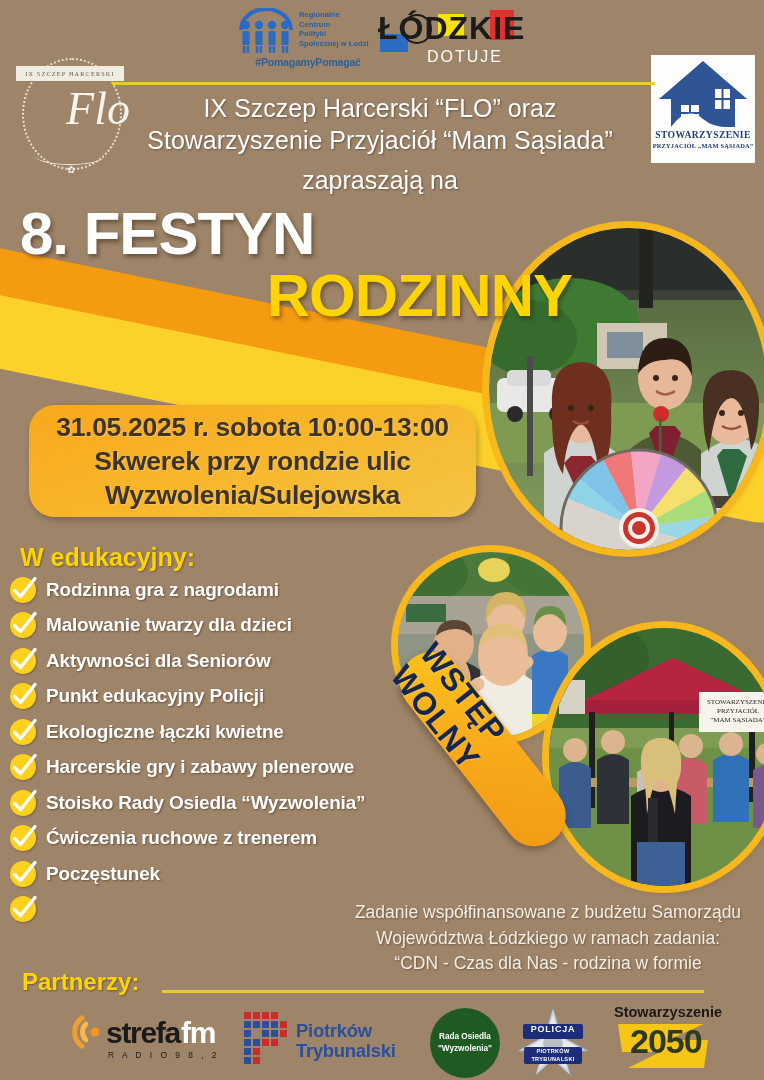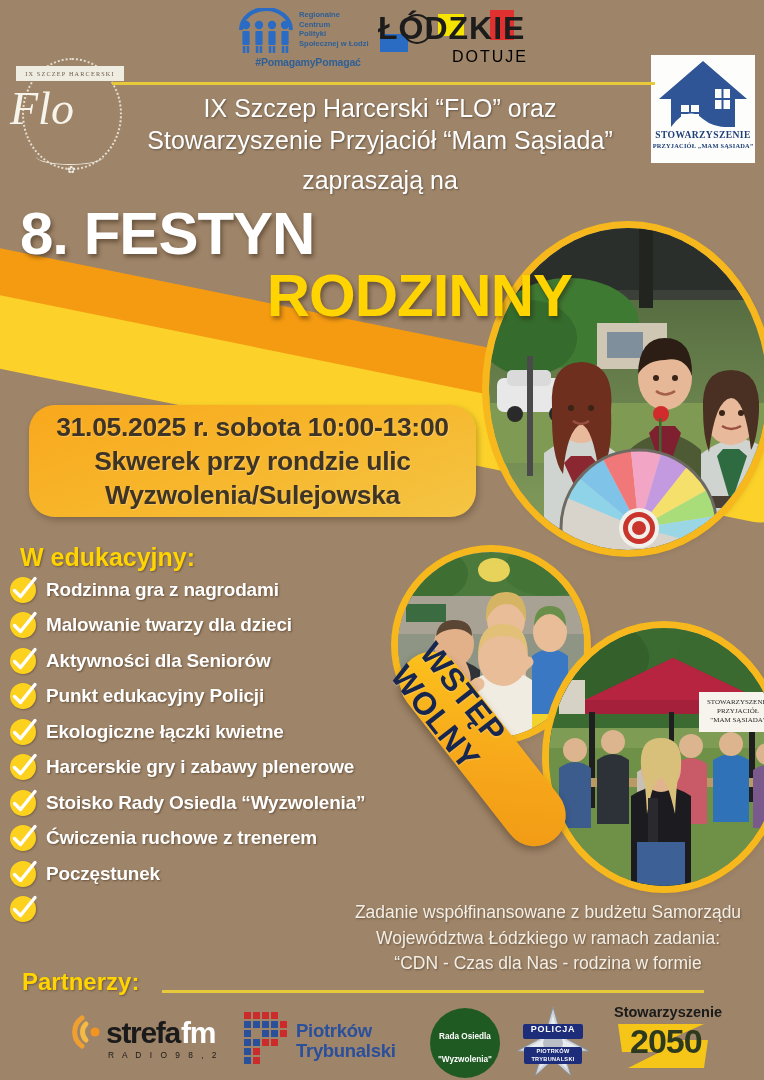--- a/index.html
+++ b/index.html
@@ -23,35 +23,35 @@
     transform:rotate(11.5deg);transform-origin:0 0;border-radius:0 40px 40px 0;
   }
 
   
   .header{position:absolute;top:0;left:0;width:764px;height:200px;}
 
   .flo-logo{position:absolute;left:10px;top:52px;width:120px;height:122px;}
   .flo-ring{position:absolute;left:12px;top:6px;width:96px;height:108px;border:2px dotted #f2efe6;border-radius:50%;opacity:.85;}
   .flo-band{position:absolute;left:6px;top:14px;width:108px;height:15px;background:#efece2;display:flex;align-items:center;justify-content:center;}
   .flo-band span{font-size:6.2px;letter-spacing:1.2px;color:#6b5a46;font-family:"Liberation Serif",serif;}
-  .flo-word{position:absolute;left:0;top:34px;width:120px;text-align:left;font-family:"Liberation Serif",serif;font-style:italic;font-size:46px;color:#f7f4ec;line-height:1;}
+  .flo-word{position:absolute;left:0;top:34px;width:120px;text-align:right;font-family:"Liberation Serif",serif;font-style:italic;font-size:46px;color:#f7f4ec;line-height:1;}
   .flo-swash{position:absolute;left:26px;top:96px;width:68px;height:16px;border-bottom:1.5px solid #efece2;border-radius:0 0 50% 50%;}
   .flo-dot{position:absolute;left:57px;top:112px;color:#efece2;font-size:10px;}
 
   .rcps{position:absolute;left:237px;top:8px;width:142px;height:62px;}
   .rcps-text{position:absolute;left:62px;top:2px;font-size:7.6px;line-height:9.6px;color:#2e5f96;font-weight:bold;}
   .rcps-tag{position:absolute;left:0;top:48px;width:142px;text-align:center;font-size:10.5px;font-weight:bold;color:#2e5f96;letter-spacing:-.2px;}
 
   .lodzkie{position:absolute;left:378px;top:8px;width:160px;height:62px;}
   .lodzkie-word{position:absolute;left:0;top:2px;font-size:32px;font-weight:bold;letter-spacing:1px;color:#1c1c1c;font-family:"Liberation Sans",sans-serif;}
   .lodzkie-blue{position:absolute;left:2px;top:26px;width:28px;height:18px;background:#2a6cc4;}
   .lodzkie-yellow{position:absolute;left:60px;top:6px;width:26px;height:22px;background:#f6e400;}
   .lodzkie-red{position:absolute;left:112px;top:2px;width:24px;height:30px;background:#e03030;}
   .lodzkie-circ{position:absolute;left:24px;top:6px;width:26px;height:26px;border:2px solid #1c1c1c;border-radius:50%;}
-  .lodzkie-sub{position:absolute;left:74px;top:40px;font-size:16px;letter-spacing:2px;color:#000000;}
+  .lodzkie-sub{position:absolute;left:49px;top:40px;font-size:16px;letter-spacing:2px;color:#ffffff;}
 
   .stow-logo{position:absolute;left:651px;top:55px;width:104px;height:108px;background:#fdfdfb;}
   .stow-house{position:absolute;left:6px;top:4px;width:92px;height:70px;}
   .stow-t1{position:absolute;left:0;top:74px;width:104px;text-align:center;font-family:"Liberation Serif",serif;font-size:9.6px;letter-spacing:.4px;color:#1f3f77;font-weight:bold;}
   .stow-t2{position:absolute;left:0;top:87px;width:104px;text-align:center;font-family:"Liberation Serif",serif;font-size:6.4px;letter-spacing:.2px;color:#1f3f77;font-weight:bold;}
 
   .hr-top{position:absolute;left:112px;top:82px;width:543px;height:3px;background:#e8c93a;}
 
   .invite{position:absolute;left:90px;top:92px;width:580px;text-align:center;
     font-size:25px;line-height:32px;color:#ffffff;font-weight:normal;
@@ -117,21 +117,21 @@
   .strefa-word{position:absolute;left:40px;top:4px;font-size:30px;font-weight:bold;color:#1a1a1a;letter-spacing:-1.3px;}
   .strefa-fm{position:absolute;left:115px;top:4px;font-size:30px;font-weight:bold;color:#ffffff;letter-spacing:-1.3px;}
   .strefa-radio{position:absolute;left:42px;top:38px;font-size:8.4px;letter-spacing:3px;color:#1a1a1a;font-weight:normal;}
 
   .p-piotrkow{position:absolute;left:238px;top:8px;width:180px;height:62px;}
   .piotr-t1{position:absolute;left:58px;top:12px;font-size:18.5px;font-weight:bold;color:#2a4f9b;letter-spacing:-.3px;}
   .piotr-t2{position:absolute;left:58px;top:32px;font-size:18.5px;font-weight:bold;color:#2a4f9b;letter-spacing:-.3px;}
 
   .p-rada{position:absolute;left:430px;top:8px;width:70px;height:70px;border-radius:50%;background:#1f5a22;
     display:flex;flex-direction:column;align-items:center;justify-content:center;}
-  .p-rada span{font-size:8.2px;font-weight:bold;color:#ffffff;line-height:12px;text-align:center;margin-top:11px;}
+  .p-rada span{font-size:8.2px;font-weight:bold;color:#ffffff;line-height:12px;text-align:center;}
 
   .p-policja{position:absolute;left:515px;top:6px;width:76px;height:74px;}
   .pol-band{position:absolute;left:8px;top:18px;width:60px;height:15px;background:#1d2d7a;border-radius:2px;
     display:flex;align-items:flex-start;justify-content:center;}
   .pol-band span{font-size:9px;font-weight:bold;color:#ffffff;letter-spacing:.8px;}
   .pol-band2{position:absolute;left:9px;top:41px;width:58px;height:17px;background:#1d2d7a;border-radius:2px;
     display:flex;flex-direction:column;align-items:center;justify-content:center;}
   .pol-band2 span{font-size:5.6px;font-weight:bold;color:#ffffff;line-height:7.6px;letter-spacing:.3px;}
 
   .p-2050{position:absolute;left:608px;top:0px;width:130px;height:80px;}

